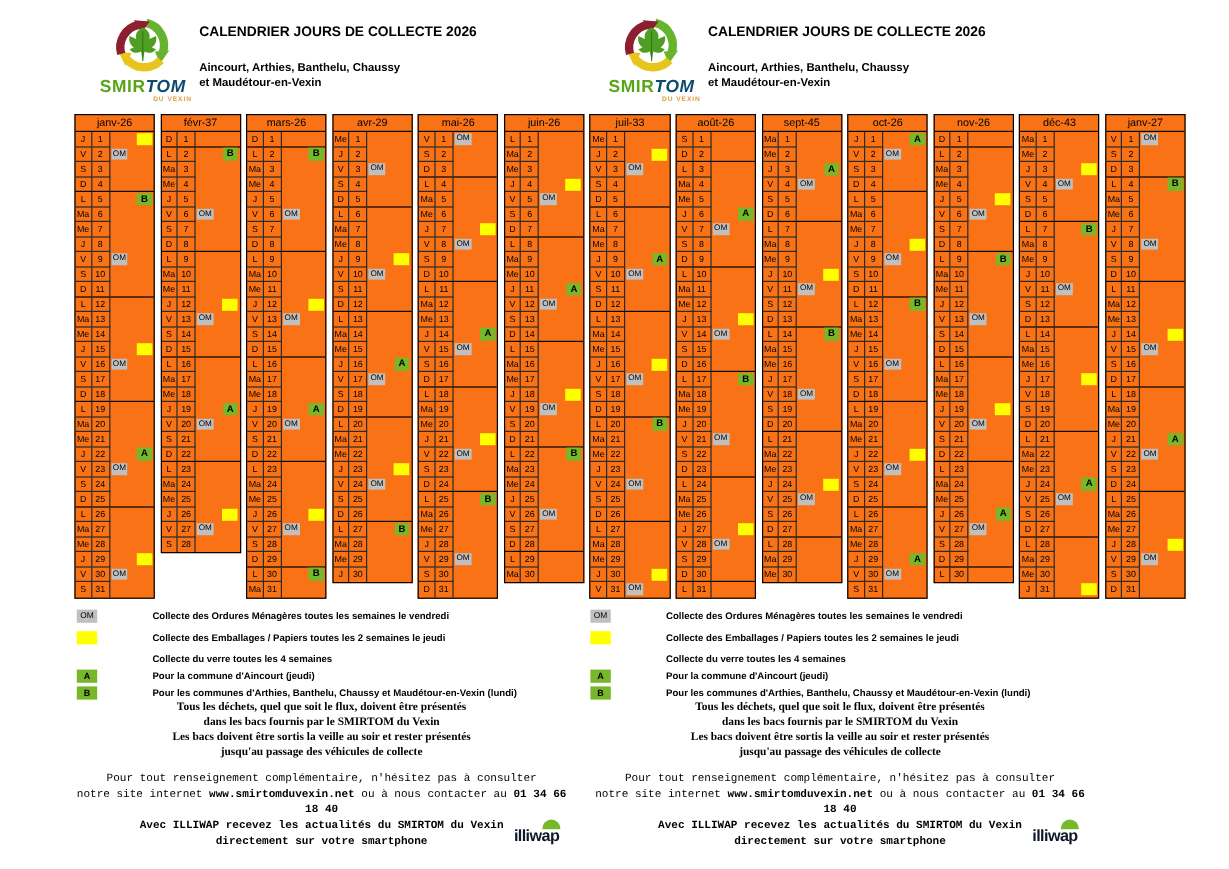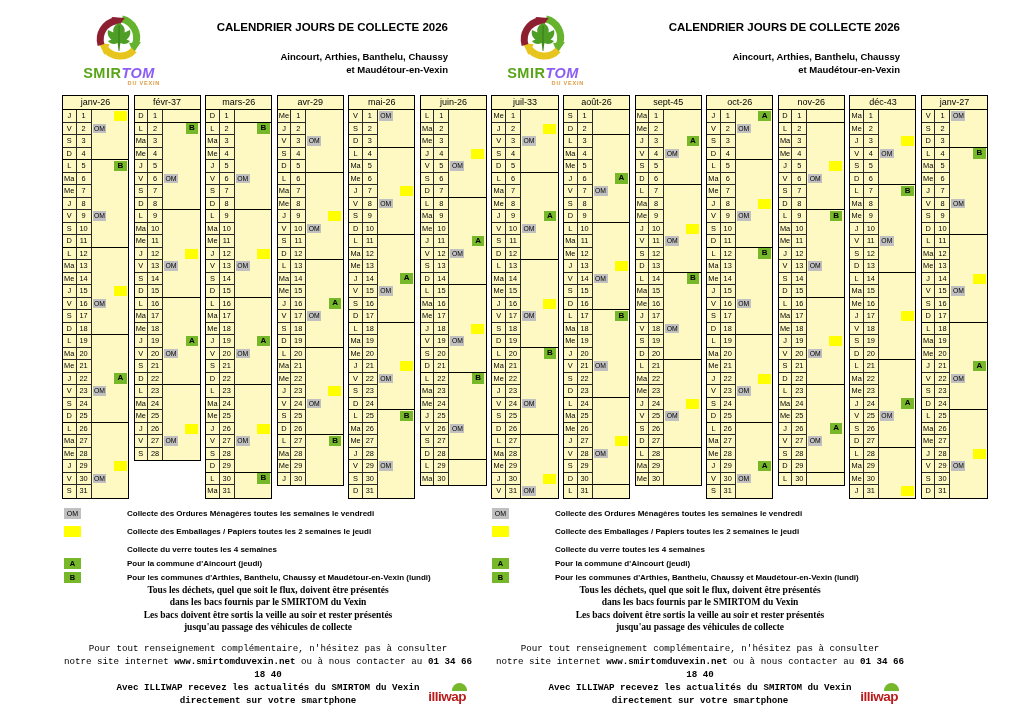--- a/index.html
+++ b/index.html
@@ -7,29 +7,29 @@
        font-family:"Liberation Sans","DejaVu Sans",sans-serif;color:#000;}
 
   
   .hgroup{position:absolute;top:12px;display:flex;}
   .header-left{left:72px;width:376px;}
   .header-right{left:496px;width:404px;}
   .logo{width:94px;flex:0 0 94px;}
   .logo svg{display:block;margin:0 auto;}
   .brand{font-size:14.5px;font-weight:700;letter-spacing:.5px;line-height:14px;text-align:center;}
   .brand .smir{color:#58a618;}
-  .brand .tom{color:#8b5cf6;font-style:italic;font-weight:600;}
+  .brand .tom{color:#0c4a6e;font-style:italic;font-weight:600;}
   .brand-sub{font-size:5.5px;color:#de9b41;text-align:right;padding-right:6px;letter-spacing:.8px;font-weight:700;}
-  .htext{flex:1;text-align:right;padding-top:9px;}
+  .htext{flex:1;text-align:left;padding-top:9px;}
   .title{font-size:11.5px;font-weight:700;}
   .subtitle{margin-top:18px;font-size:9.5px;font-weight:700;line-height:12.5px;}
 
   
   .strip{position:absolute;left:62px;top:95px;width:926px;display:flex;gap:4.5px;align-items:flex-start;}
-  .month{flex:1 1 0;border:1.5px solid #000;background:#fef9c3;box-sizing:border-box;}
+  .month{flex:1 1 0;border:1.5px solid #000;background:#f97316;box-sizing:border-box;}
   .mname{height:13px;line-height:12.5px;font-size:9px;text-align:center;border-bottom:1.5px solid #000;}
   .drow{display:flex;height:12.5px;box-sizing:border-box;}
   .dow,.num{font-size:7.4px;line-height:11.8px;text-align:center;box-sizing:border-box;
             border-right:1px solid #2a2a2a;border-bottom:1px solid #2a2a2a;}
   .dow{width:13.5px;}
   .num{width:15px;}
   .mark{flex:1;position:relative;box-sizing:border-box;border-bottom:1px solid transparent;}
   .drow.sun .dow,.drow.sun .num{border-bottom:1.7px solid #000;}
   .drow.sun .mark{border-bottom:1.7px solid #000;}
   .drow:last-child .dow,.drow:last-child .num,.drow:last-child .mark{border-bottom:none;}
@@ -52,21 +52,21 @@
   .lrow.titlerow{padding-left:63px;}
   .lrow.titlerow .ltext{font-weight:700;}
 
   
   .footer{position:absolute;top:584px;width:424px;text-align:center;height:118px;}
   .footer-left{left:56px;}
   .footer-right{left:488px;}
   .fbold{font-size:9.5px;font-weight:700;line-height:12.3px;font-family:Liberation Serif, serif;}
   .finfo{margin-top:9px;font-size:9.2px;line-height:13px;font-family:Liberation Mono, monospace;}
   .finfo .b{font-weight:700;}
-  .illiwap{position:absolute;right:14px;bottom:-2px;font-size:13.5px;font-weight:700;color:#b91c1c;
+  .illiwap{position:absolute;right:14px;bottom:-2px;font-size:13.5px;font-weight:700;color:#0f172a;
            letter-spacing:-0.5px;}
   .illiwap .dome{position:absolute;right:-1px;top:-6px;width:15px;height:8px;border-radius:8px 8px 0 0;
            background:#76b82a;}
 </style>
 </head>
 <body>
 
 <div class="hgroup header-left">
   <div class="logo">
     <svg width="64" height="54" viewBox="0 0 64 54">

